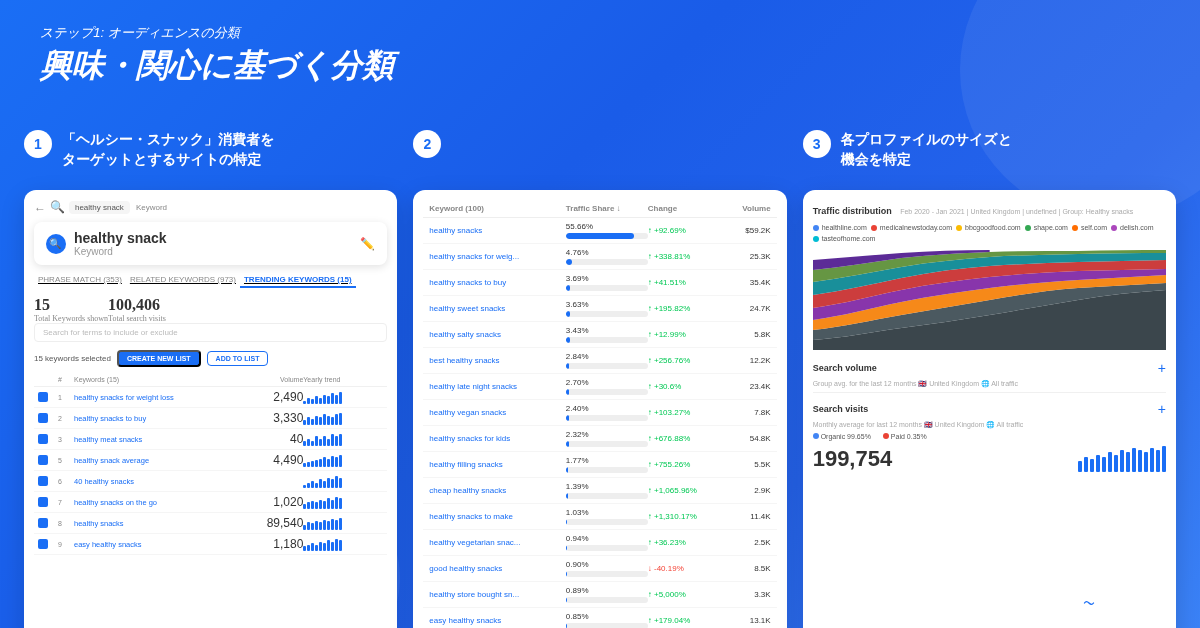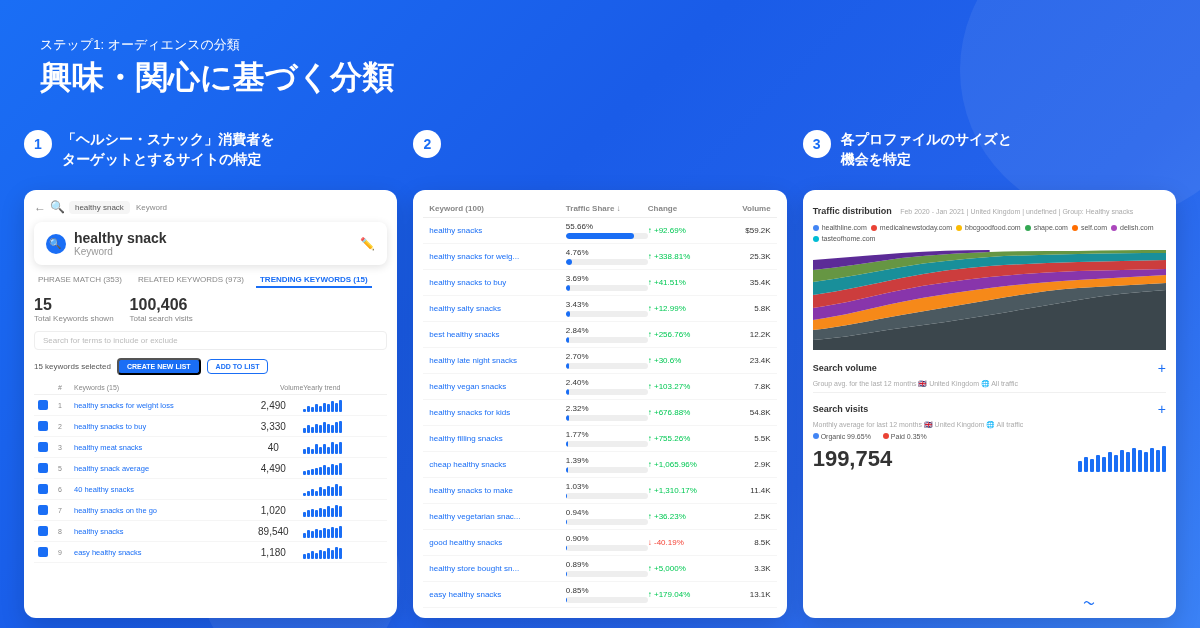--- a/index.html
+++ b/index.html
@@ -14,22 +14,23 @@
 
     
     .bg-circle {
       position: absolute;
       border-radius: 50%;
       background: rgba(255,255,255,0.07);
     }
 
     .header-area {
       position: absolute;
-      top: 36px;
+      top: 24px;
       left: 40px;
+      font-style: italic;
     }
     .step-label {
       color: #fff;
       font-size: 13px;
       font-weight: 400;
       margin-bottom: 4px;
     }
     .main-title {
       color: #fff;
       font-size: 32px;
@@ -106,31 +107,31 @@
       border-radius: 50%;
       display: flex; align-items: center; justify-content: center;
       color: #fff; font-size: 10px;
     }
     .kw-popup-text { font-size: 14px; font-weight: 700; color: #333; }
     .kw-popup-sub { font-size: 10px; color: #999; }
     .kw-edit-icon { margin-left: auto; color: #aaa; font-size: 12px; }
 
     .kw-tabs {
       display: flex;
-      gap: 8px;
       margin-bottom: 8px;
       font-size: 8px;
+      text-decoration: underline;
     }
     .kw-tab { color: #888; padding: 2px 4px; cursor: pointer; }
     .kw-tab.active { color: #1a6ef5; border-bottom: 2px solid #1a6ef5; font-weight: 700; }
 
     .kw-stats {
       display: flex;
-      gap: 16px;
-      margin-bottom: 8px;
+      gap: 0;
+      font-family: Liberation Serif, serif;
     }
     .kw-stat-num { font-size: 16px; font-weight: 700; color: #333; }
     .kw-stat-label { font-size: 8px; color: #888; }
 
     .kw-search-input {
       border: 1px solid #eee;
       border-radius: 4px;
       padding: 4px 8px;
       font-size: 8px;
       color: #bbb;
@@ -165,21 +166,21 @@
     }
     .kw-row {
       display: grid;
       grid-template-columns: 20px 16px 1fr 60px 80px;
       font-size: 7.5px;
       padding: 3px 4px;
       border-bottom: 1px solid #f5f5f5;
       align-items: center;
     }
     .kw-row-link { color: #1a6ef5; font-size: 7.5px; }
-    .kw-row-num { color: #333; font-size: 10px; text-align: center; }
+    .kw-row-num { color: #333; font-size: 12px; text-align: right; }
     .kw-trend {
       display: flex;
       gap: 1px;
       align-items: flex-end;
       height: 14px;
     }
     .kw-trend-bar {
       width: 3px;
       background: #1a6ef5;
       border-radius: 1px;
@@ -554,20 +555,31 @@
           <div class="tt-row">
             <span class="tt-row-link">healthy snacks to buy</span>
             <div>
               <div class="tt-share-text">3.69%</div>
               <div class="tt-share-bar">
                 <div class="tt-share-fill" style="width: 5.535%;"></div>
               </div>
             </div>
             <span class="tt-change-up">↑ +41.51%</span>
             <span class="tt-vol">35.4K</span>
+          </div>
+          <div class="tt-row">
+            <span class="tt-row-link">healthy sweet snacks</span>
+            <div>
+              <div class="tt-share-text">3.63%</div>
+              <div class="tt-share-bar">
+                <div class="tt-share-fill" style="width: 5.445%;"></div>
+              </div>
+            </div>
+            <span class="tt-change-up">↑ +195.82%</span>
+            <span class="tt-vol">24.7K</span>
           </div>
           <div class="tt-row">
             <span class="tt-row-link">healthy salty snacks</span>
             <div>
               <div class="tt-share-text">3.43%</div>
               <div class="tt-share-bar">
                 <div class="tt-share-fill" style="width: 5.145%;"></div>
               </div>
             </div>
             <span class="tt-change-up">↑ +12.99%</span>

